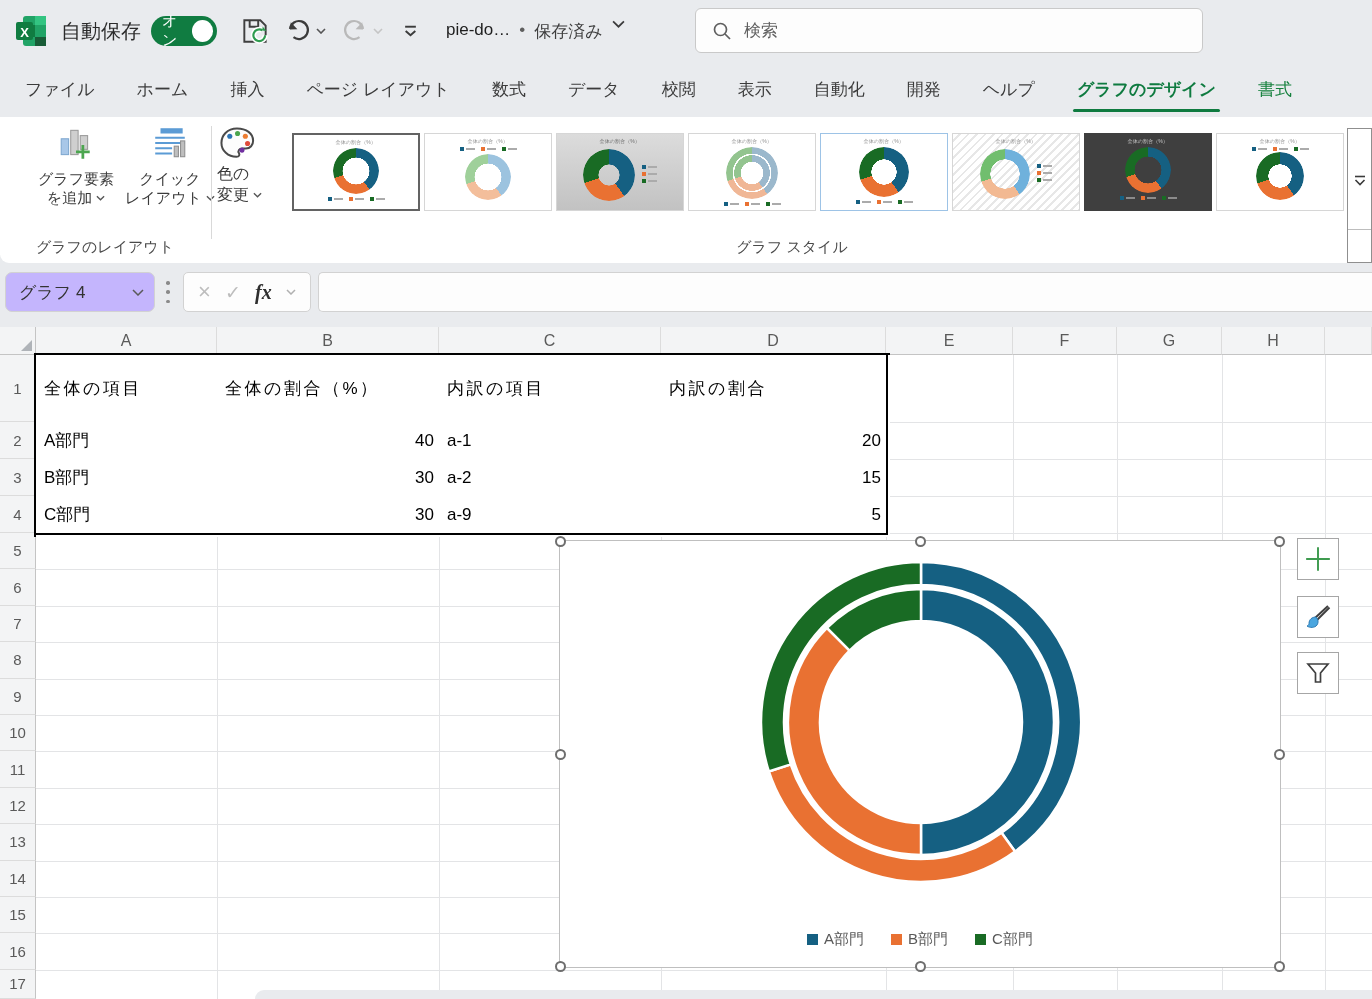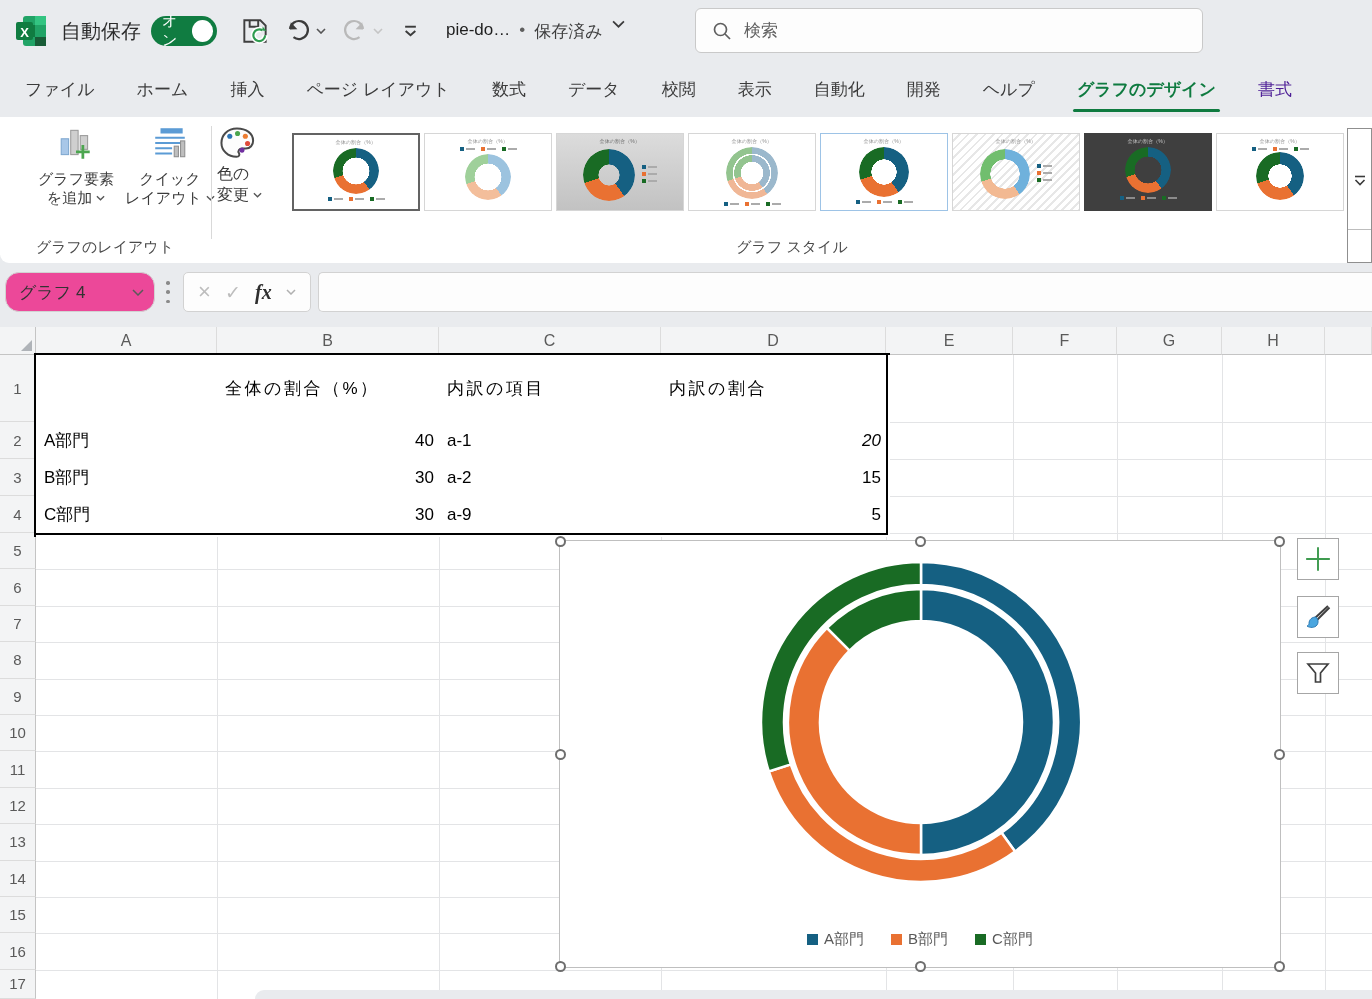--- a/index.html
+++ b/index.html
@@ -16,21 +16,21 @@
   .qat-btn{display:flex;align-items:center;flex:none}
   .qat-chev{margin-left:3px}
   .filegroup{display:flex;align-items:flex-start;margin-left:28px;font-size:17px;color:#1f1f1f}
   .filegroup .dot{margin:0 9px;color:#5f5f5f}
   .filegroup .saved{color:#3d3d3d}
   .searchbox{position:absolute;left:695px;top:8px;width:508px;height:45px;background:#FDFDFD;border:1px solid #C9C9C9;border-radius:6px;display:flex;align-items:center;box-sizing:border-box}
   .searchbox span{margin-left:12px;font-size:17px;color:#606060}
   
   .tabrow{position:absolute;left:0;top:62px;width:1372px;height:55px;display:flex;align-items:stretch;padding-left:4px;box-sizing:border-box}
   .tab{position:relative;display:flex;align-items:center;padding:0 21px;font-size:17px;color:#3b3b3b;cursor:default}
-  .tab.contextual{color:#4c1d95}
+  .tab.contextual{color:#15803d}
   .tab.active{color:#0F7B40;font-weight:bold}
   .tab .bar{position:absolute;left:17px;right:17px;bottom:5px;height:3px;background:#0F7B40;border-radius:2px}
   
   .ribbon{position:absolute;left:0;top:117px;width:1372px;height:146px;background:#fff;border-radius:0 0 9px 9px;}
   .bigbtn{position:absolute;top:7px;width:92px;height:108px;display:flex;flex-direction:column;align-items:center;border-radius:4px}
   .bigbtn .lbl{font-size:15px;line-height:19px;text-align:center;color:#3b3b3b;margin-top:7px;white-space:nowrap}
   .chev-inline{display:inline-block;vertical-align:2px;margin-left:4px}
   .rib-divider{position:absolute;left:211px;top:9px;width:1px;height:113px;background:#D9D9D9}
   .colorbtn{position:absolute;left:217px;top:7px;width:72px;height:108px;display:flex;flex-direction:column;align-items:flex-start}
   .grouplabel{position:absolute;bottom:6px;font-size:15px;color:#4a4a4a;text-align:center;white-space:nowrap}
@@ -70,21 +70,21 @@
   .v-dark .t-title{color:#c8c8c8}
   .v-dark .t-li b{background:#8b8b8b}
   .v-legendtop .t-donut{width:48px;height:48px;margin-top:1px;
      -webkit-mask:radial-gradient(circle closest-side,transparent 48%,#000 49%);
              mask:radial-gradient(circle closest-side,transparent 48%,#000 49%)}
   .gal-strip{position:absolute;left:1347px;top:11px;width:25px;height:135px;border:1px solid #8f8f8f;box-sizing:border-box;background:#fff}
   .gal-strip .div{position:absolute;left:0;right:0;top:100px;height:1px;background:#bdbdbd}
   .gal-more{position:absolute;left:0;right:0;top:46px;display:flex;justify-content:center}
   
   .formularow{position:absolute;left:0;top:263px;width:1372px;height:64px;background:#E9EBEE}
-  .namebox{position:absolute;left:5px;top:9px;width:150px;height:40px;background:#ec4899;border:1px solid #D2D2D2;border-radius:14px;box-sizing:border-box;display:flex;align-items:center}
+  .namebox{position:absolute;left:5px;top:9px;width:150px;height:40px;background:#c4b5fd;border:1px solid #D2D2D2;border-radius:7px;box-sizing:border-box;display:flex;align-items:center}
   .namebox span{margin-left:13px;font-size:17px;color:#333}
   .namebox .nb-chev{margin-left:auto;margin-right:10px}
   .dots{position:absolute;left:166px;top:18px;width:4px;height:22px;display:flex;flex-direction:column;justify-content:space-between}
   .dots i{width:3.5px;height:3.5px;border-radius:50%;background:#8a8a8a}
   .fxbox{position:absolute;left:183px;top:9px;width:128px;height:40px;background:#FDFDFD;border:1px solid #D2D2D2;border-radius:5px;box-sizing:border-box;display:flex;align-items:center;justify-content:space-evenly}
   .fx-x{font-size:22px;color:#BDBDBD}
   .fx-ck{font-size:19px;color:#BDBDBD}
   .fx-fx{font-family:"Liberation Serif","DejaVu Serif",serif;font-style:italic;font-size:20px;color:#2f2f2f;font-weight:bold}
   .formulainput{position:absolute;left:318px;top:9px;width:1054px;height:40px;background:#FDFDFD;border:1px solid #D2D2D2;border-right:none;border-radius:5px 0 0 5px;box-sizing:border-box}
   
@@ -509,27 +509,28 @@
         <div class="gl" style="left: 36px; top: 424.4px; width: 1336px; height: 1px;"></div>
         <div class="gl" style="left: 36px; top: 460.8px; width: 1336px; height: 1px;"></div>
         <div class="gl" style="left: 36px; top: 497.2px; width: 1336px; height: 1px;"></div>
         <div class="gl" style="left: 36px; top: 533.6px; width: 1336px; height: 1px;"></div>
         <div class="gl" style="left: 36px; top: 570px; width: 1336px; height: 1px;"></div>
         <div class="gl" style="left: 36px; top: 606.4px; width: 1336px; height: 1px;"></div>
         <div class="gl" style="left: 36px; top: 642.8px; width: 1336px; height: 1px;"></div>
         <div class="gl" style="left: 36px; top: 671.8px; width: 1336px; height: 1px;"></div>
       </div>
     <div class="xtable" id="xtable" style="width: 854px; height: 182px;">
+        <div class="xcell hdr l" style="left: 0px; top: 0px; width: 183px; height: 69px;">全体の項目</div>
         <div class="xcell hdr l" style="left: 181px; top: 0px; width: 224px; height: 69px;">全体の割合（%）</div>
         <div class="xcell hdr l" style="left: 403px; top: 0px; width: 224px; height: 69px;">内訳の項目</div>
         <div class="xcell hdr l" style="left: 625px; top: 0px; width: 227px; height: 69px;">内訳の割合</div>
         <div class="xcell l" style="left: 0px; top: 67px; width: 183px; height: 39px;">A部門</div>
         <div class="xcell r" style="left: 181px; top: 67px; width: 224px; height: 39px;">40</div>
         <div class="xcell l" style="left: 403px; top: 67px; width: 224px; height: 39px;">a-1</div>
-        <div class="xcell r" style="left: 625px; top: 67px; width: 227px; height: 39px; font-style: italic;">20</div>
+        <div class="xcell r" style="left: 625px; top: 67px; width: 227px; height: 39px;">20</div>
         <div class="xcell l" style="left: 0px; top: 104px; width: 183px; height: 39px;">B部門</div>
         <div class="xcell r" style="left: 181px; top: 104px; width: 224px; height: 39px;">30</div>
         <div class="xcell l" style="left: 403px; top: 104px; width: 224px; height: 39px;">a-2</div>
         <div class="xcell r" style="left: 625px; top: 104px; width: 227px; height: 39px;">15</div>
         <div class="xcell l" style="left: 0px; top: 141px; width: 183px; height: 39px;">C部門</div>
         <div class="xcell r" style="left: 181px; top: 141px; width: 224px; height: 39px;">30</div>
         <div class="xcell l" style="left: 403px; top: 141px; width: 224px; height: 39px;">a-9</div>
         <div class="xcell r" style="left: 625px; top: 141px; width: 227px; height: 39px;">5</div>
       </div>
 

